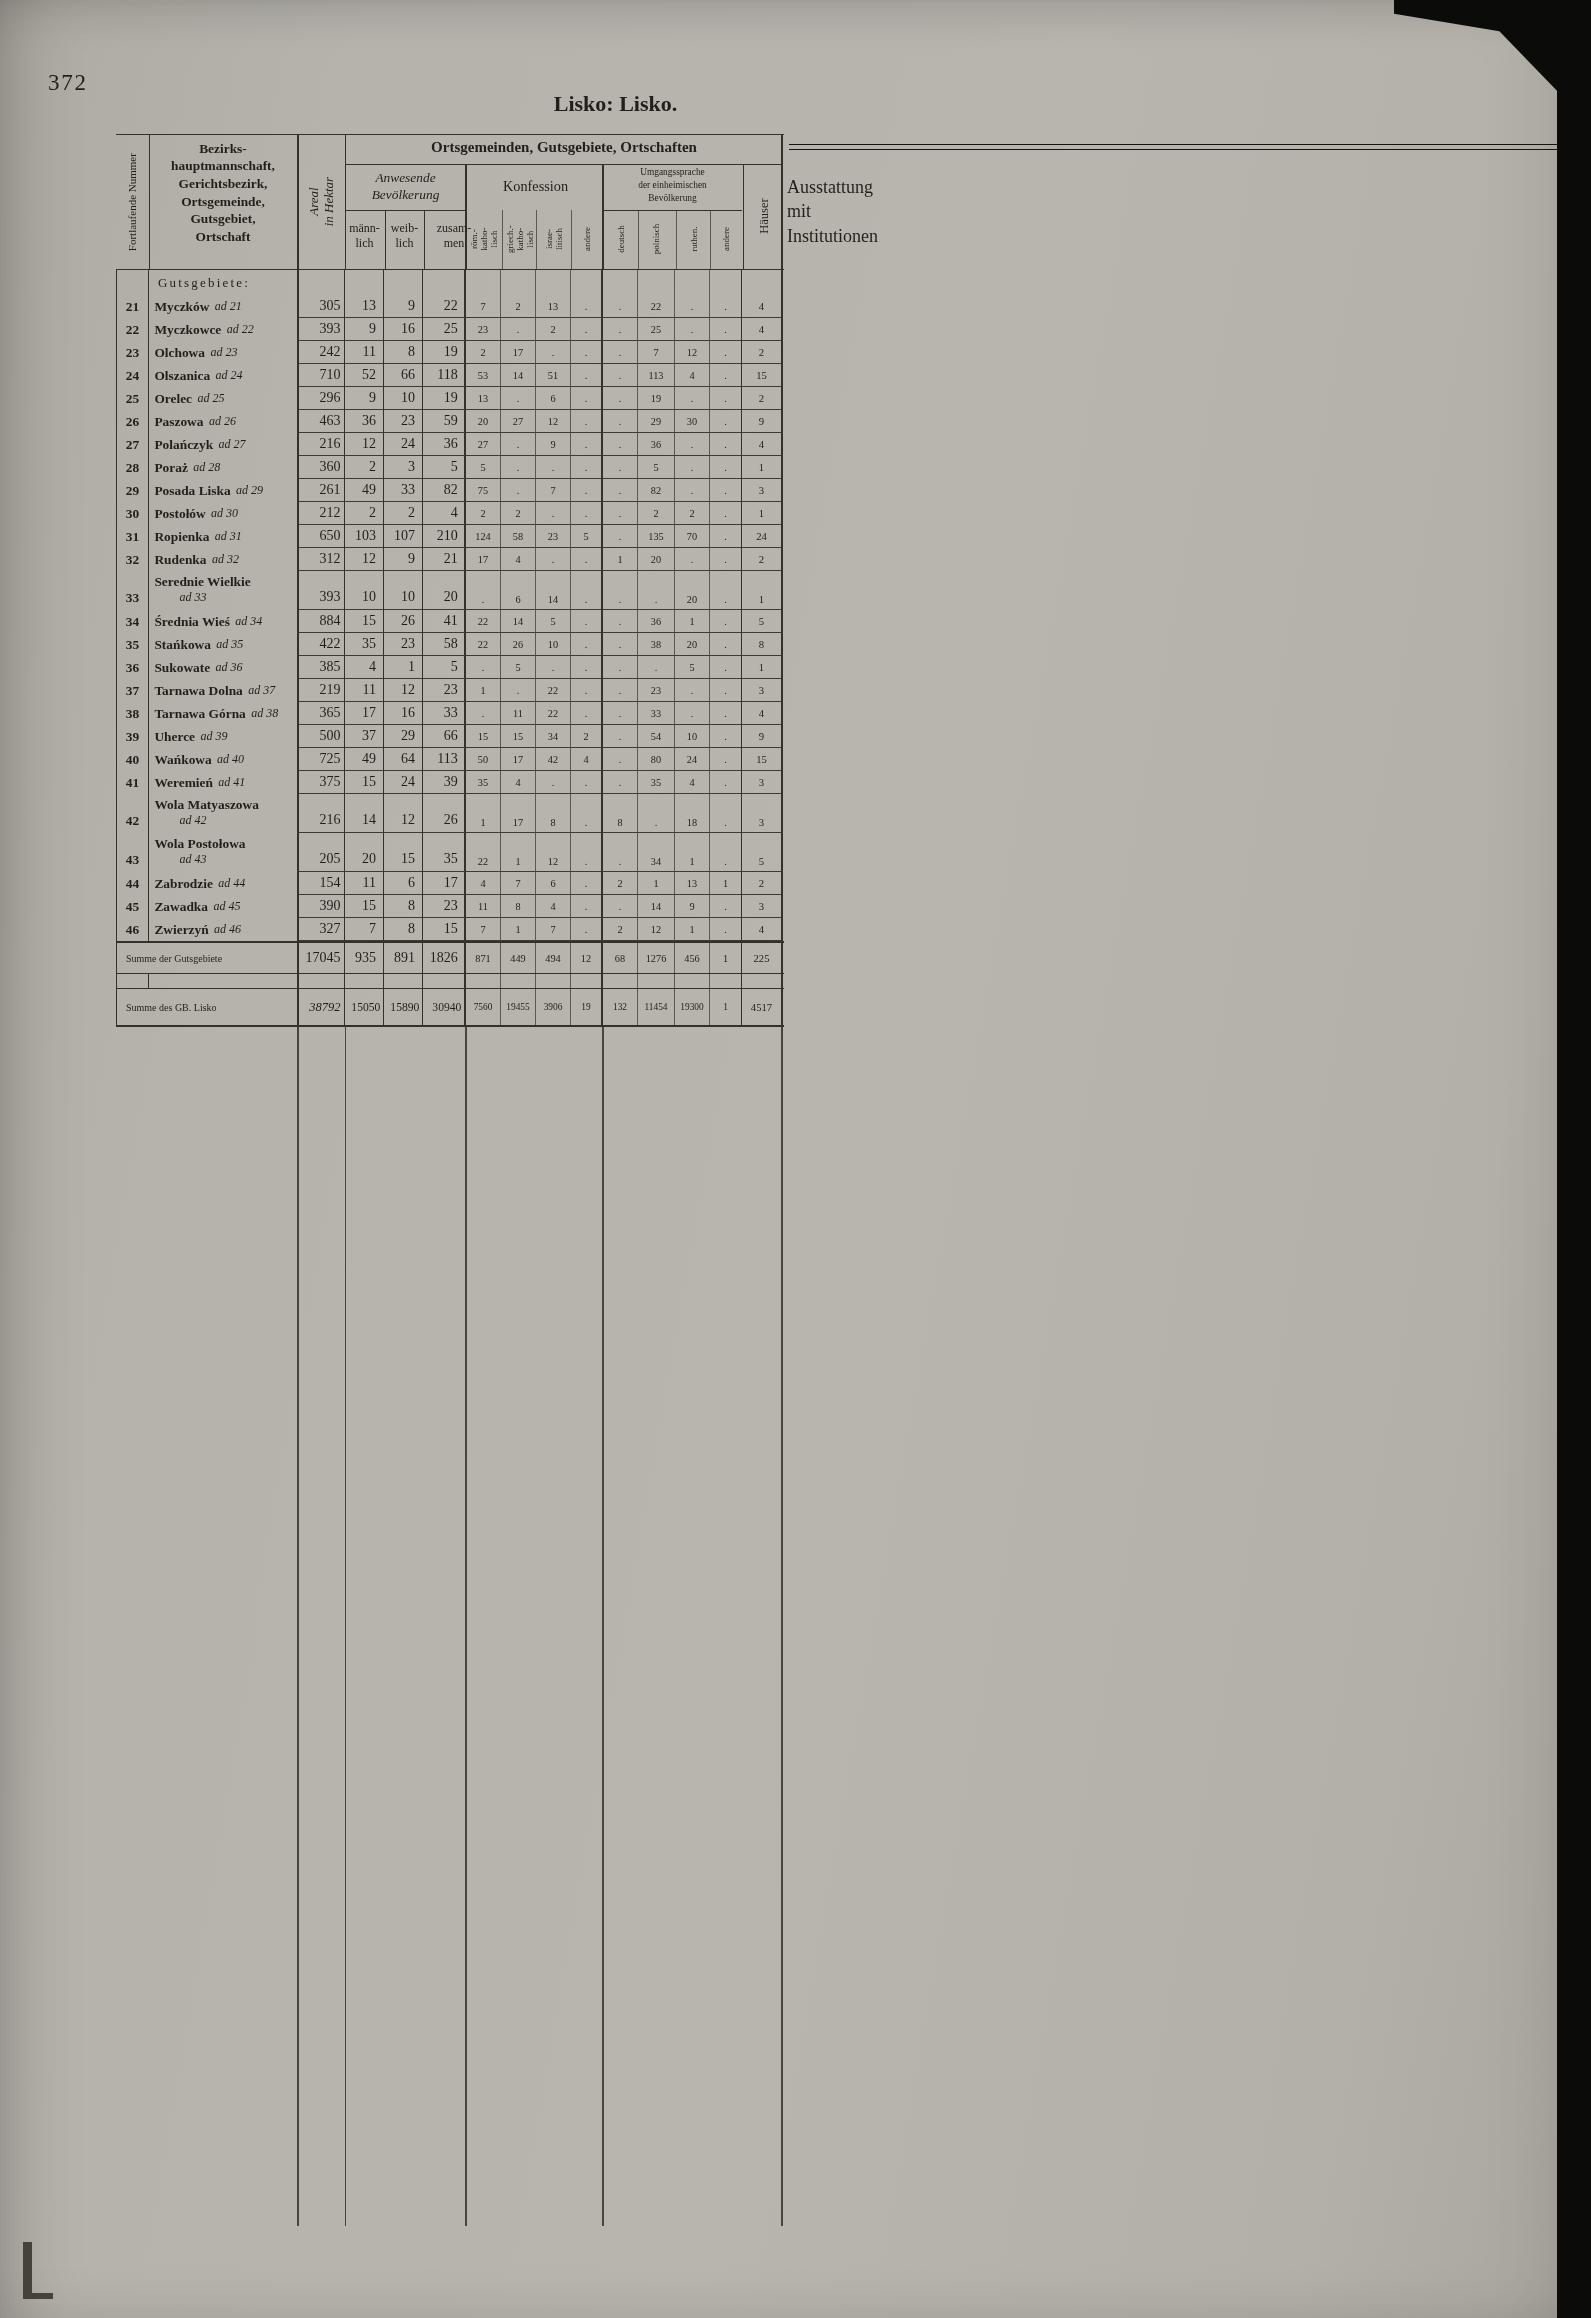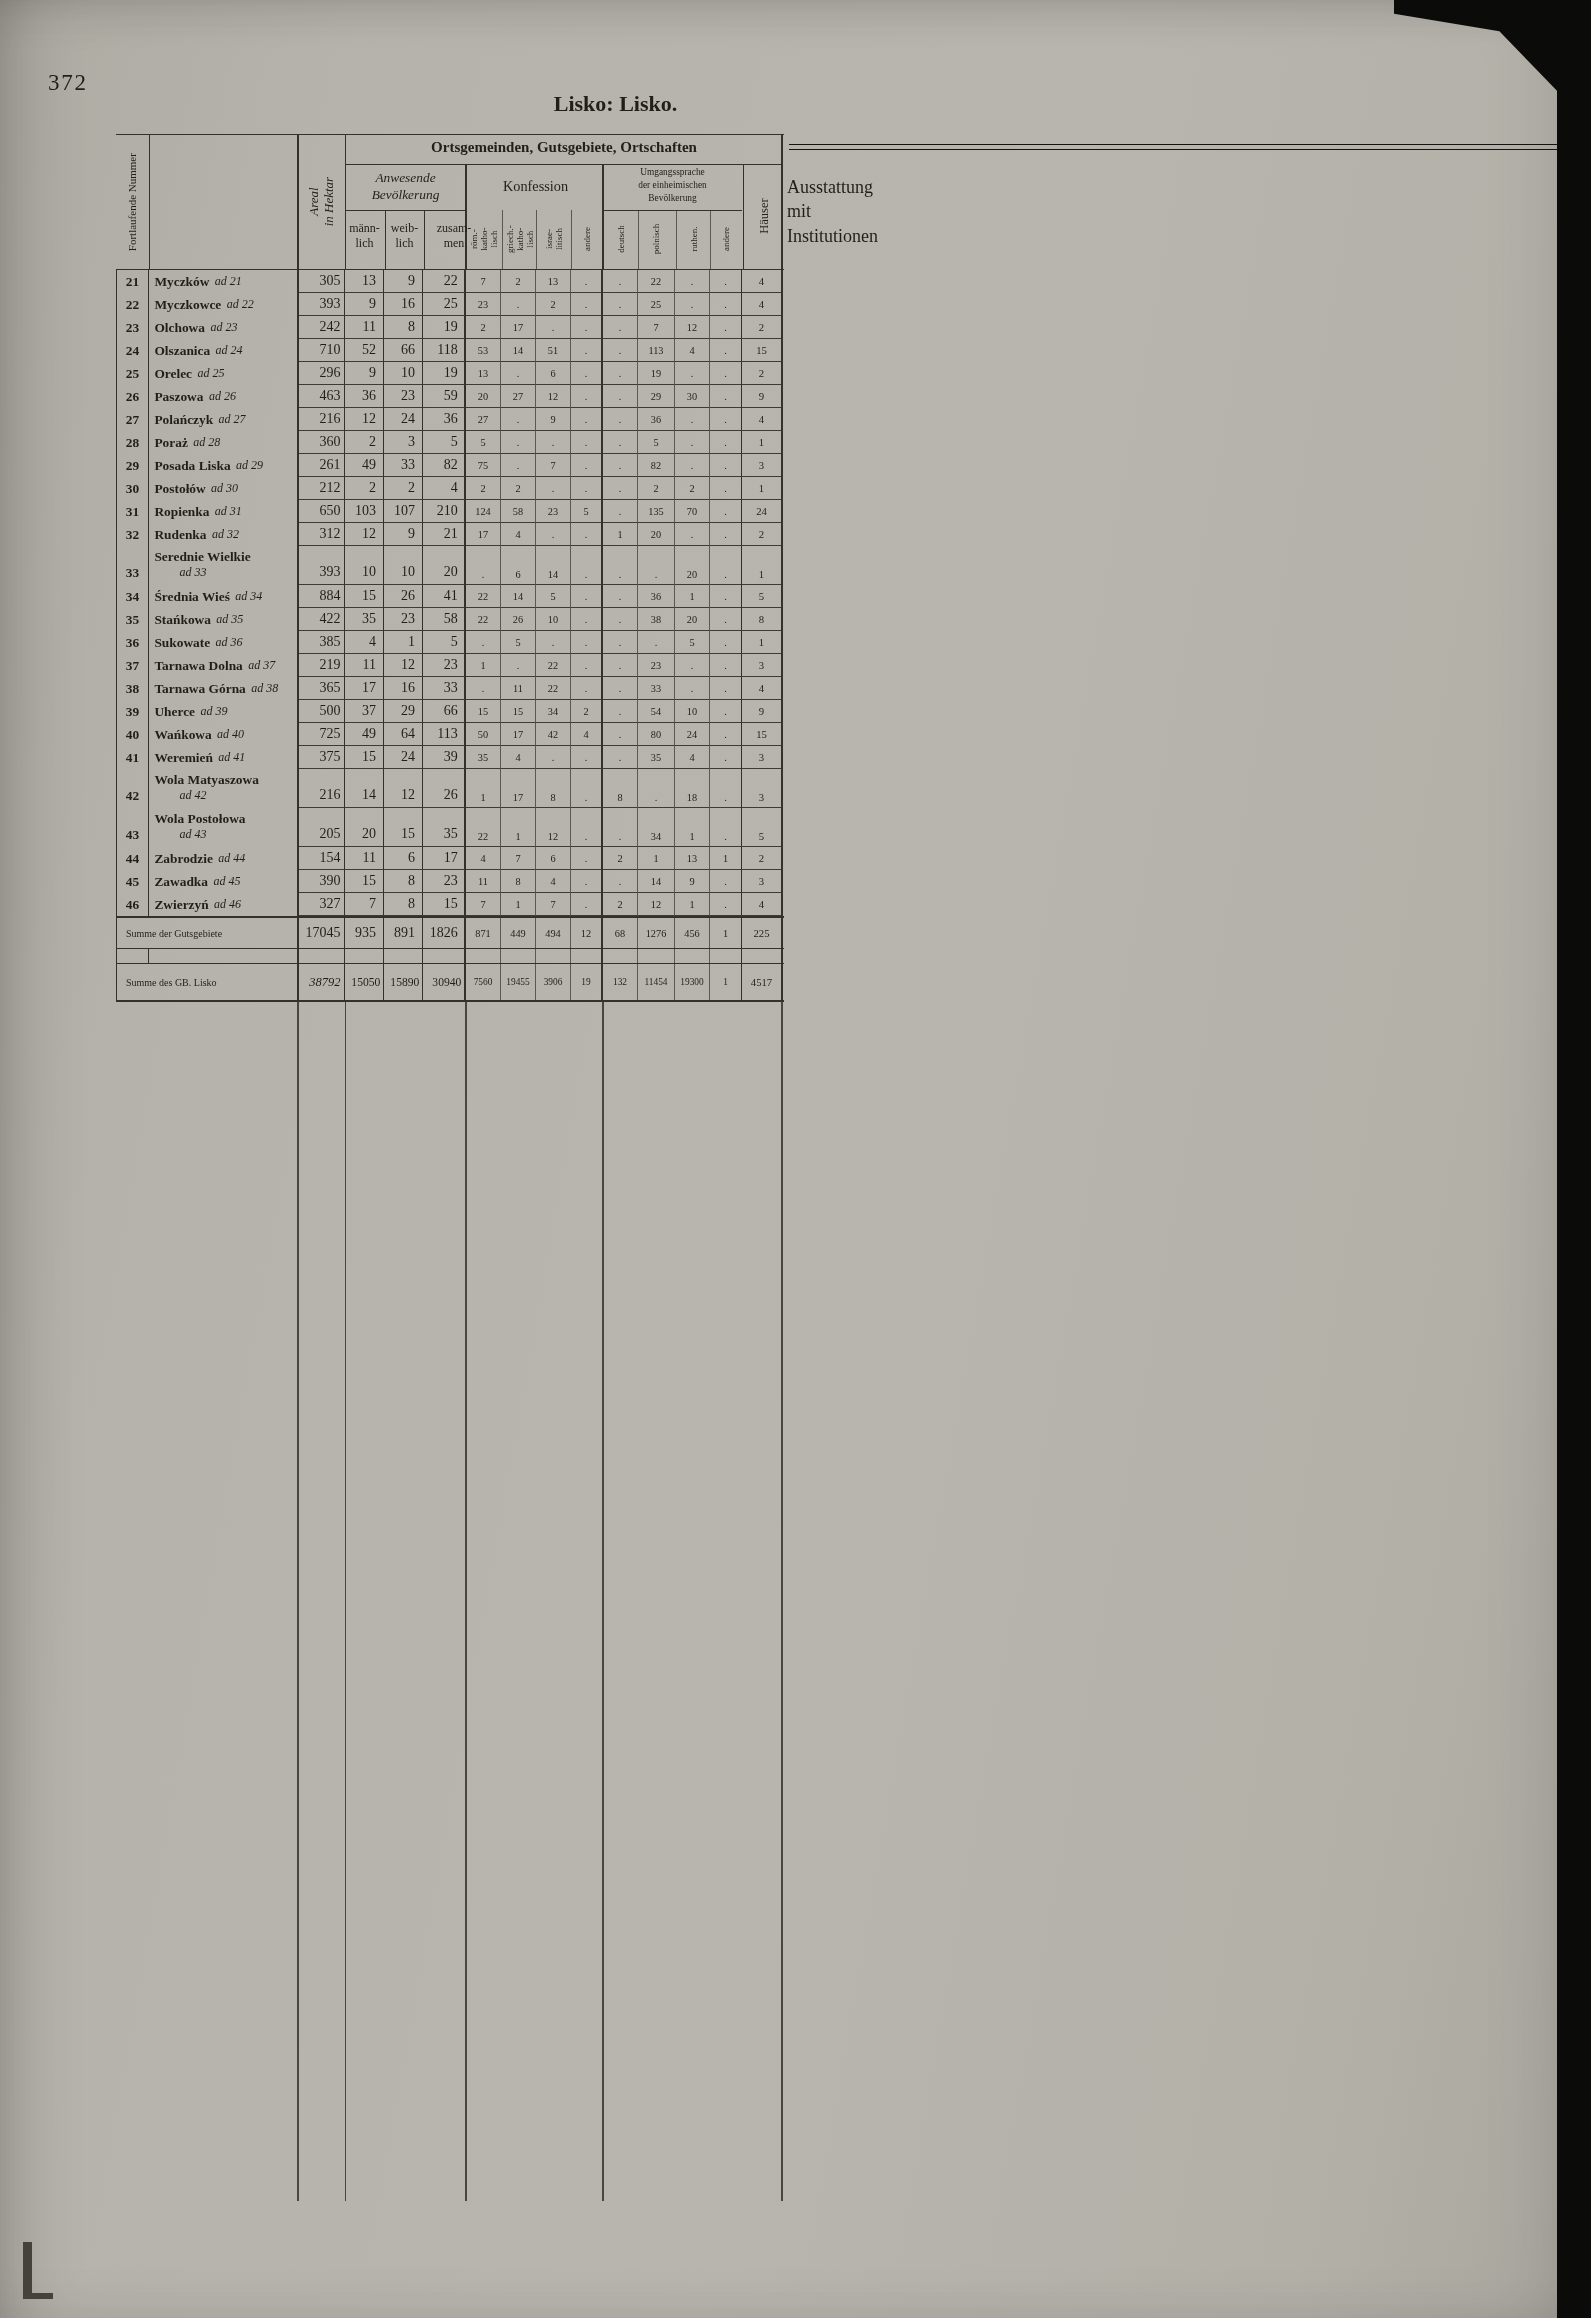--- a/index.html
+++ b/index.html
@@ -116,20 +116,26 @@
       <div class="vl lt" style="left:560px;top:75px;height:59px;"></div>
       <div class="vl lt" style="left:594px;top:75px;height:59px;"></div>
 
       <div class="hl" style="left:229px;top:28.6px;width:438px;"></div>
       <div class="hl" style="left:229px;top:75px;width:121px;"></div>
       <div class="hl" style="left:487px;top:75px;width:139px;"></div>
 
       <div class="rot" style="left:0;top:0;width:33px;height:134px;font-size:11px;">
         <span>Fortlaufende Nummer</span>
       </div>
+      <div class="hbox h-nameblock" style="left:33px;top:4.5px;width:148px;">Bezirks-
+hauptmannschaft,
+Gerichtsbezirk,
+Ortsgemeinde,
+Gutsgebiet,
+Ortschaft</div>
       <div class="rot" style="left:183px;top:0;width:46px;height:134px;font-size:13px;font-style:italic;">
         <span>Areal
 in Hektar</span>
       </div>
       <div class="hbox h-span-title" style="left:229px;top:3.6px;width:438px;">Ortsgemeinden, Gutsgebiete, Ortschaften</div>
       <div class="hbox h-bev" style="left:229px;top:34px;width:121px;font-style:italic;">Anwesende
 Bevölkerung</div>
       <div class="hbox h-konf" style="left:351px;top:43px;width:137px;">Konfession</div>
       <div class="hbox h-spr" style="left:487px;top:31px;width:139px;">Umgangssprache
 der einheimischen
@@ -167,20 +173,37 @@
           <span>ruthen.</span>
         </div>
       <div class="rot" style="left:594px;top:75px;width:32px;height:59px;font-size:9px;">
           <span>andere</span>
         </div>
       <div class="rot" style="left:627px;top:27px;width:41px;height:107px;font-size:12.5px;">
           <span>Häuser</span>
         </div>
     </div>
 
+    <div class="row section">
+      <div class="cell c-num"></div>
+      <div class="cell c-name">Gutsgebiete:</div>
+      <div class="cell c-areal"></div>
+      <div class="cell c-m"></div>
+      <div class="cell c-w"></div>
+      <div class="cell c-z"></div>
+      <div class="cell c-rk"></div>
+      <div class="cell c-gk"></div>
+      <div class="cell c-isr"></div>
+      <div class="cell c-oa"></div>
+      <div class="cell c-de"></div>
+      <div class="cell c-pl"></div>
+      <div class="cell c-ru"></div>
+      <div class="cell c-ob"></div>
+      <div class="cell c-h"></div>
+    </div>
 
     <div id="rows-host">
         <div class="row data">
     <div class="cell c-num">21</div>
     <div class="cell c-name">
             <span class="nm">Myczków</span>
             <span class="ad">ad 21</span>
           </div>
     <div class="cell c-areal u">305</div>
     <div class="cell c-m u">13</div>

